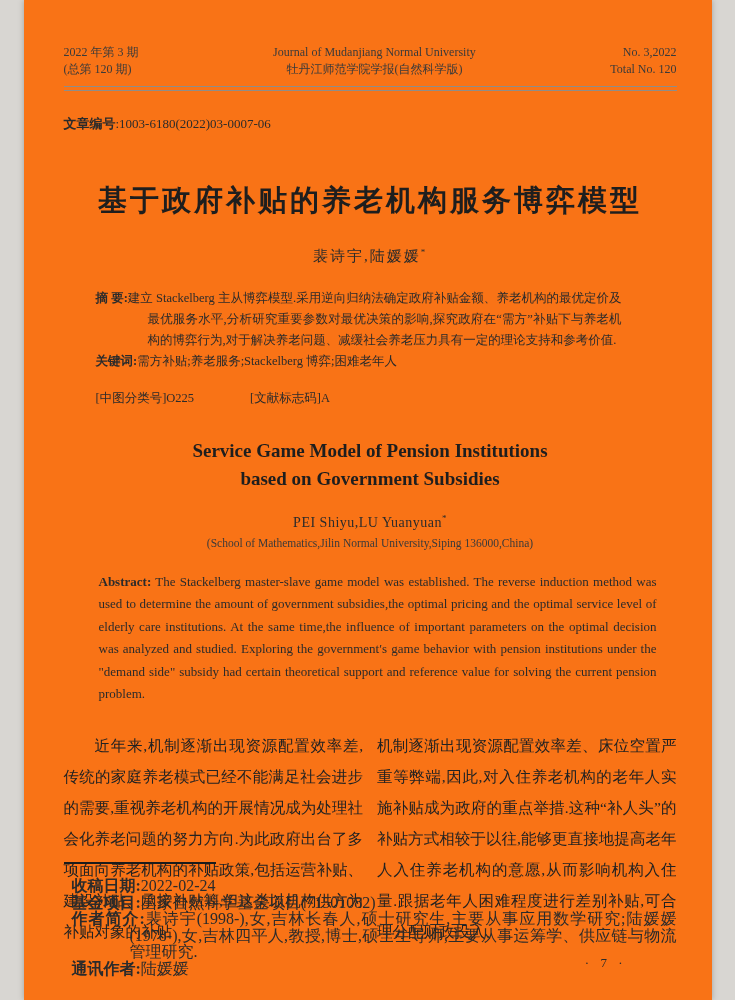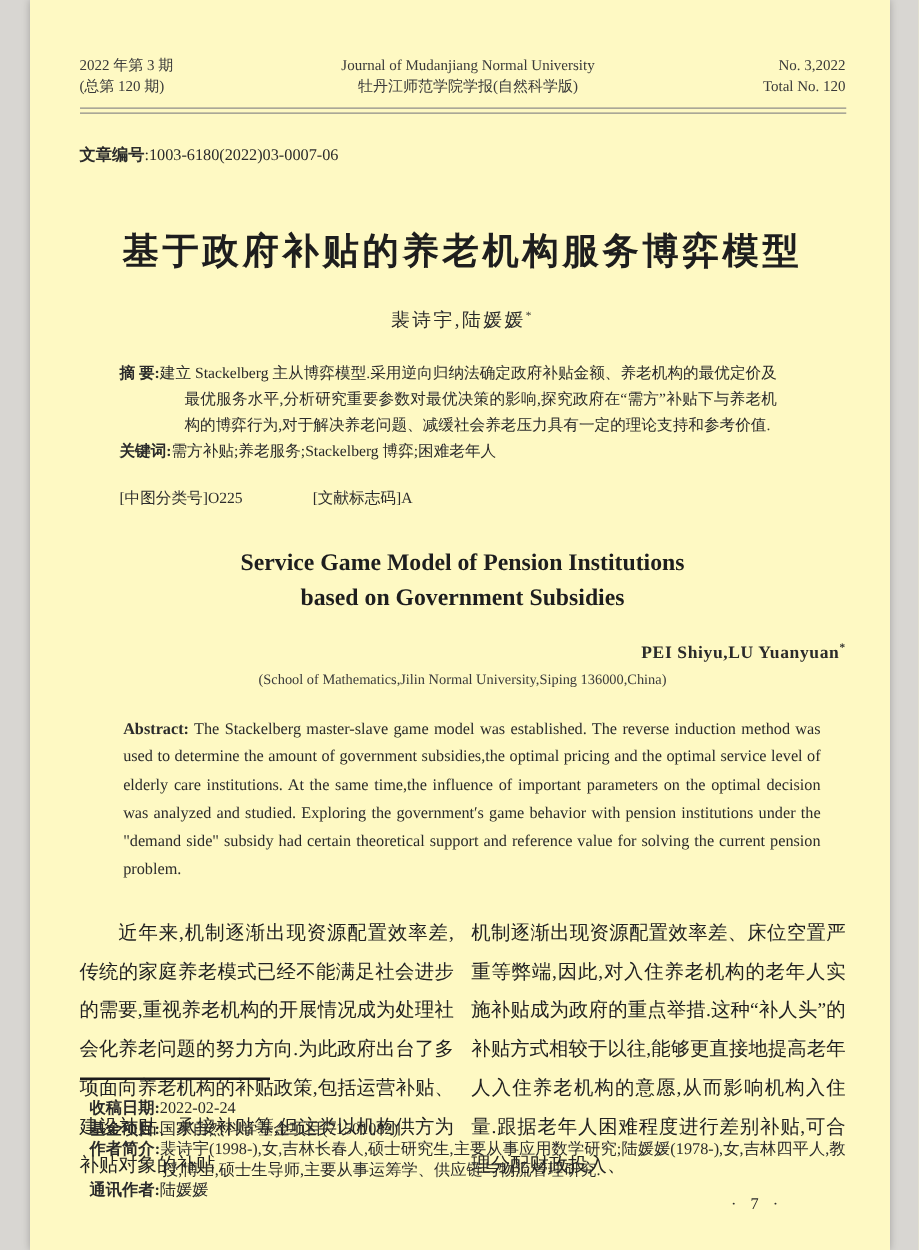--- a/index.html
+++ b/index.html
@@ -1,19 +1,19 @@
 <!DOCTYPE html>
 <html><head>
 <meta charset="utf-8">
 <style>
   html,body{margin:0;padding:0;}
   body{background:#d8d6d2;font-family:"Liberation Serif","DejaVu Serif",serif;}
   .page{
     position:relative;width:688px;height:1000px;margin:0 auto;
-    background:#fef9c3;color:#2b2b2b;overflow:hidden;
+    background:#f97316;color:#2b2b2b;overflow:hidden;
     box-shadow:0 0 6px rgba(0,0,0,.25);
   }
   .content{position:absolute;left:40px;right:35px;top:0;}
   
   .journal-header{display:flex;justify-content:space-between;align-items:flex-end;
     margin-top:44px;font-size:12px;line-height:17px;color:#3a3a3a;}
   .jh-left{text-align:left;}
   .jh-center{text-align:center;}
   .jh-right{text-align:right;}
   .double-rule{margin-top:8px;height:3px;border-top:1px solid #8f8d89;border-bottom:1px solid #8f8d89;}
@@ -29,34 +29,34 @@
   .abs-cn{margin:22px 55px 0 32px;font-size:12.5px;line-height:21px;text-align:justify;
     padding-left:52px;text-indent:-52px;}
   .abs-cn .lbl,.kw-cn .lbl{font-weight:bold;}
   .kw-cn{margin:0 55px 0 32px;font-size:12.5px;line-height:21px;}
   
   .clc-line{margin:18px 0 0 32px;font-size:12.5px;}
   .clc-line .lbl{font-weight:normal;}
   .clc-gap{display:inline-block;width:56px;}
   
   .title-en{margin-top:30px;text-align:center;font-size:19px;font-weight:bold;line-height:28px;color:#1e1e1e;}
-  .authors-en{margin-top:20px;text-align:right;font-size:14px;letter-spacing:.5px;font-weight:bold;}
+  .authors-en{margin-top:20px;text-align:center;font-size:14px;letter-spacing:.5px;}
   .affil-en{margin-top:6px;text-align:center;font-size:11.5px;color:#3a3a3a;}
   .abs-en{margin:22px 20px 0 35px;font-size:13px;line-height:22.5px;text-align:justify;}
   .abs-en .lbl{font-weight:bold;}
   .kw-en{margin:0 20px 0 35px;font-size:13px;line-height:22.5px;}
   .kw-en .lbl{font-weight:bold;}
   
   .body-cols{display:flex;gap:14px;margin-top:24px;}
   .col{width:323px;font-size:15.5px;line-height:31px;text-align:justify;color:#222;}
   .col.first p{text-indent:2em;margin:0;}
   .col p{margin:0;}
   
   .foot-rule{position:absolute;left:40px;top:862px;width:152px;border-top:2px solid #1c1c1c;}
-  .footnotes{position:absolute;left:48px;right:35px;top:878px;font-size:13px;line-height:16.5px;color:#2b2b2b;}
+  .footnotes{position:absolute;left:48px;right:35px;top:878px;font-size:16px;line-height:16.5px;color:#2b2b2b;}
   .fn{padding-left:58px;text-indent:-58px;text-align:justify;}
   .fn .lbl{font-weight:bold;}
   .page-num{position:absolute;right:85px;top:955px;font-size:13px;letter-spacing:4px;}
 </style>
 </head>
 <body>
 
 <div class="page">
   <div class="content">
 

